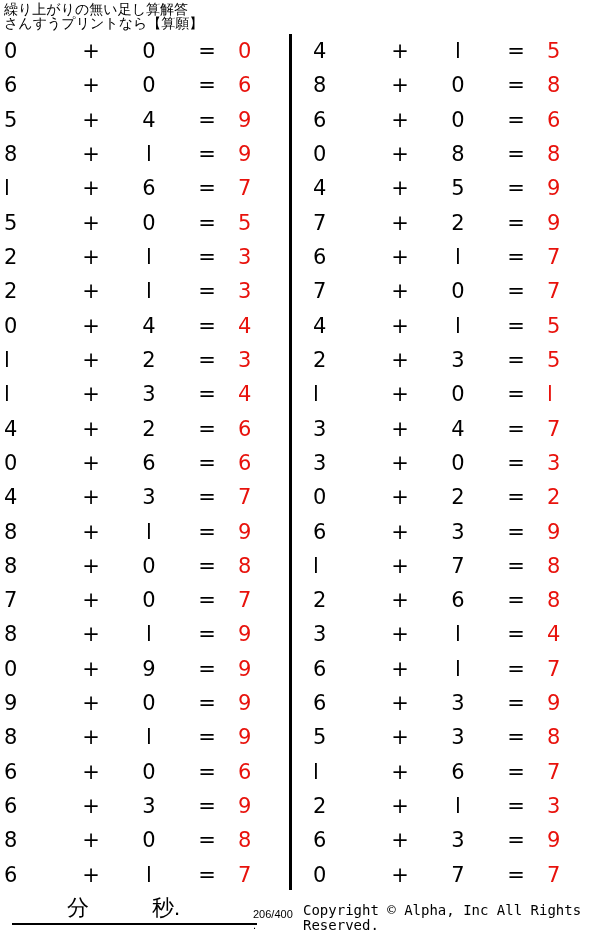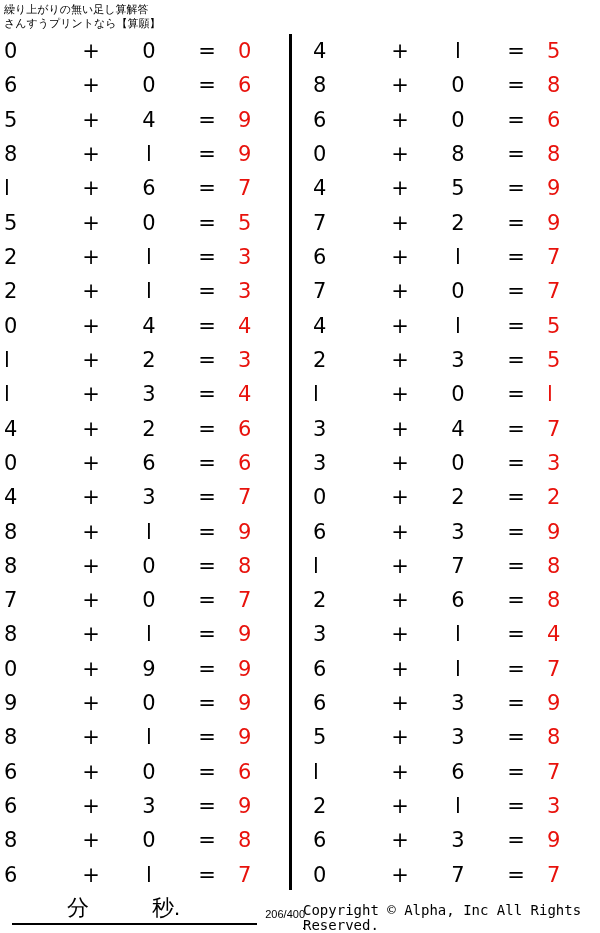--- a/index.html
+++ b/index.html
@@ -12,21 +12,21 @@
     height: 933px;
     position: relative;
     font-family: "Liberation Sans", sans-serif;
     color: #000000;
     overflow: hidden;
   }
   .header {
     position: absolute;
     top: 2px;
     left: 4px;
-    font-size: 11px;
+    font-size: 14px;
     line-height: 14px;
     color: #000;
     white-space: nowrap;
   }
   .header div { letter-spacing: 0px; }
 
   .sheet {
     position: absolute;
     top: 34px;
     left: 0;
@@ -95,27 +95,27 @@
     font-size: 22px;
   }
   .time-byo {
     position: absolute;
     left: 140px;
     top: 0px;
     font-size: 22px;
   }
   .page-no {
     position: absolute;
-    left: 261px;
+    left: 253px;
     top: 16px;
     font-size: 11px;
     color: #000;
     line-height: 11px;
     width: 44px;
-    text-align: right;
+    text-align: left;
   }
   .copyright {
     position: absolute;
     left: 303px;
     top: 10px;
     font-size: 14px;
     line-height: 15px;
     color: #000;
     font-family: "DejaVu Sans Mono", monospace;
     letter-spacing: 0px;

